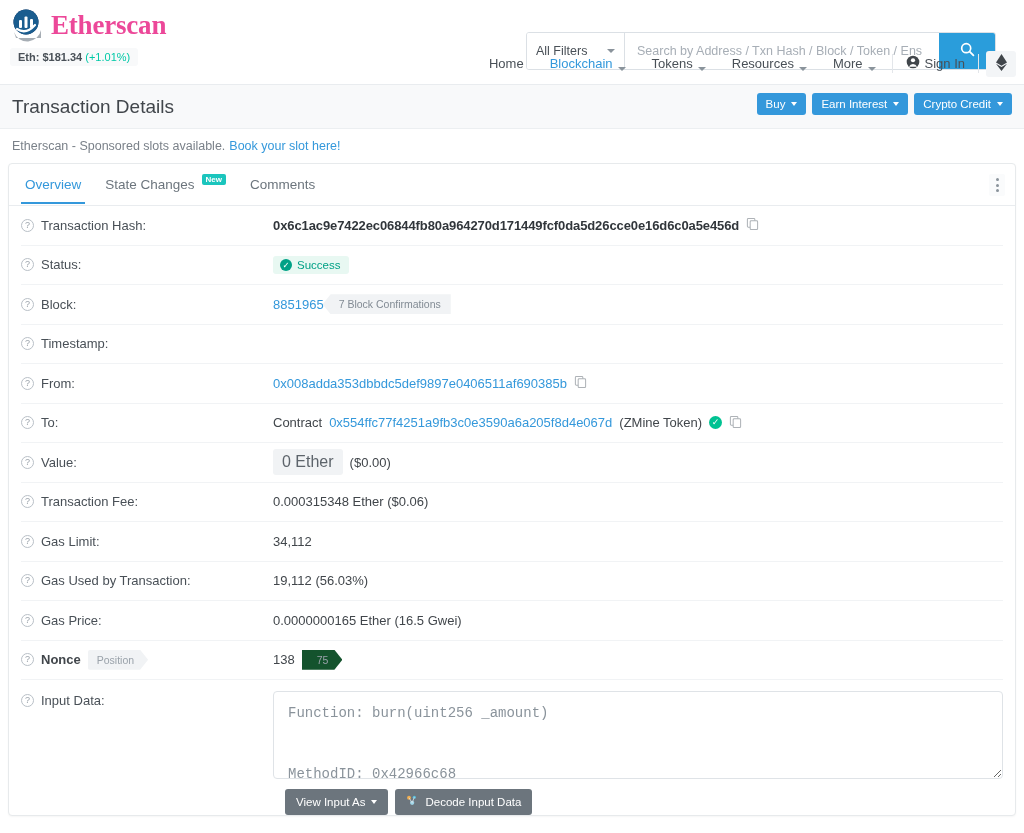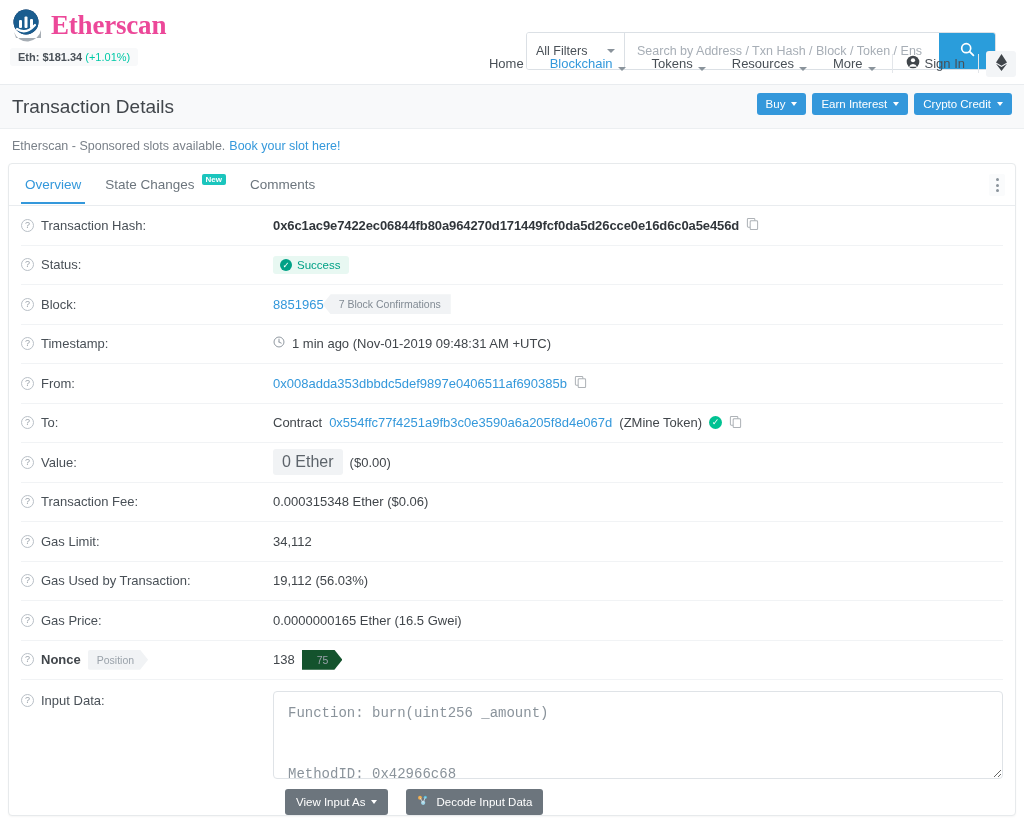--- a/index.html
+++ b/index.html
@@ -218,21 +218,21 @@
   .row-input .row-label { padding-top: 2px; }
   .input-box {
     width: 733px; height: 88px;
     border: 1px solid #dfe3e7; border-radius: 4px;
     background: #fff; padding: 11px 14px;
     font-family: "Liberation Mono", monospace;
     font-size: 14px; color: #8a939b; line-height: 1.45;
     white-space: pre-wrap; word-break: break-all;
     overflow: hidden; resize: vertical; position: relative;
   }
-  .inp-actions { display: flex; gap: 18px; margin-top: 10px; margin-left: 264px; }
+  .inp-actions { display: flex; gap: 7px; margin-top: 10px; margin-left: 264px; }
   .btn-dark {
     background: #6c757d; color: #fff; border: none; border-radius: 3px;
     font-size: 11.5px; padding: 6px 11px; cursor: pointer;
     display: inline-flex; align-items: center; gap: 6px;
     font-family: "Liberation Sans", sans-serif;
   }
 </style>
 </head>
 <body>
 
@@ -399,30 +399,20 @@
       <div class="row-value">
         <a class="link">8851965</a>
         <span class="conf-tag">7 Block Confirmations</span>
       </div>
     </div>
 
     <div class="row">
       <div class="row-label">
         <span class="qmark">?</span>
         <span>Timestamp:</span>
-      </div>
-      <div class="row-value">
-        <span class="clock-ico">
-          <svg width="12" height="12" viewBox="0 0 14 14">
-            <circle cx="7" cy="7" r="5.8" fill="none" stroke="#8a939b" stroke-width="1.1"></circle>
-            <line x1="7" y1="7" x2="7" y2="3.6" stroke="#8a939b" stroke-width="1.1" stroke-linecap="round"></line>
-            <line x1="7" y1="7" x2="9.6" y2="8.3" stroke="#8a939b" stroke-width="1.1" stroke-linecap="round"></line>
-          </svg>
-        </span>
-        <span>1 min ago (Nov-01-2019 09:48:31 AM +UTC)</span>
       </div>
     </div>
 
     <div class="row">
       <div class="row-label">
         <span class="qmark">?</span>
         <span>From:</span>
       </div>
       <div class="row-value">
         <a class="link">0x008adda353dbbdc5def9897e0406511af690385b</a>

